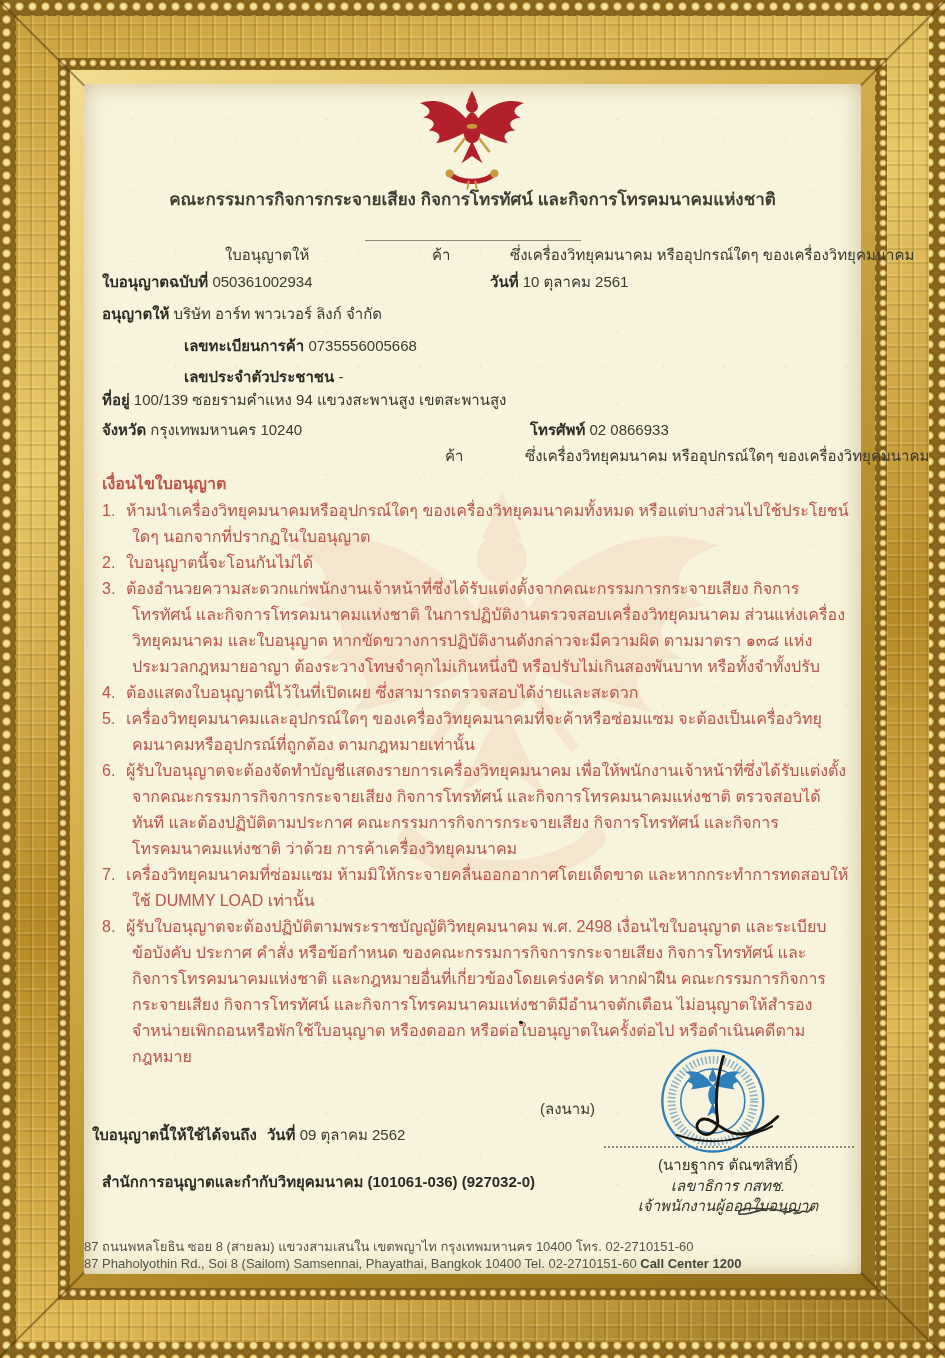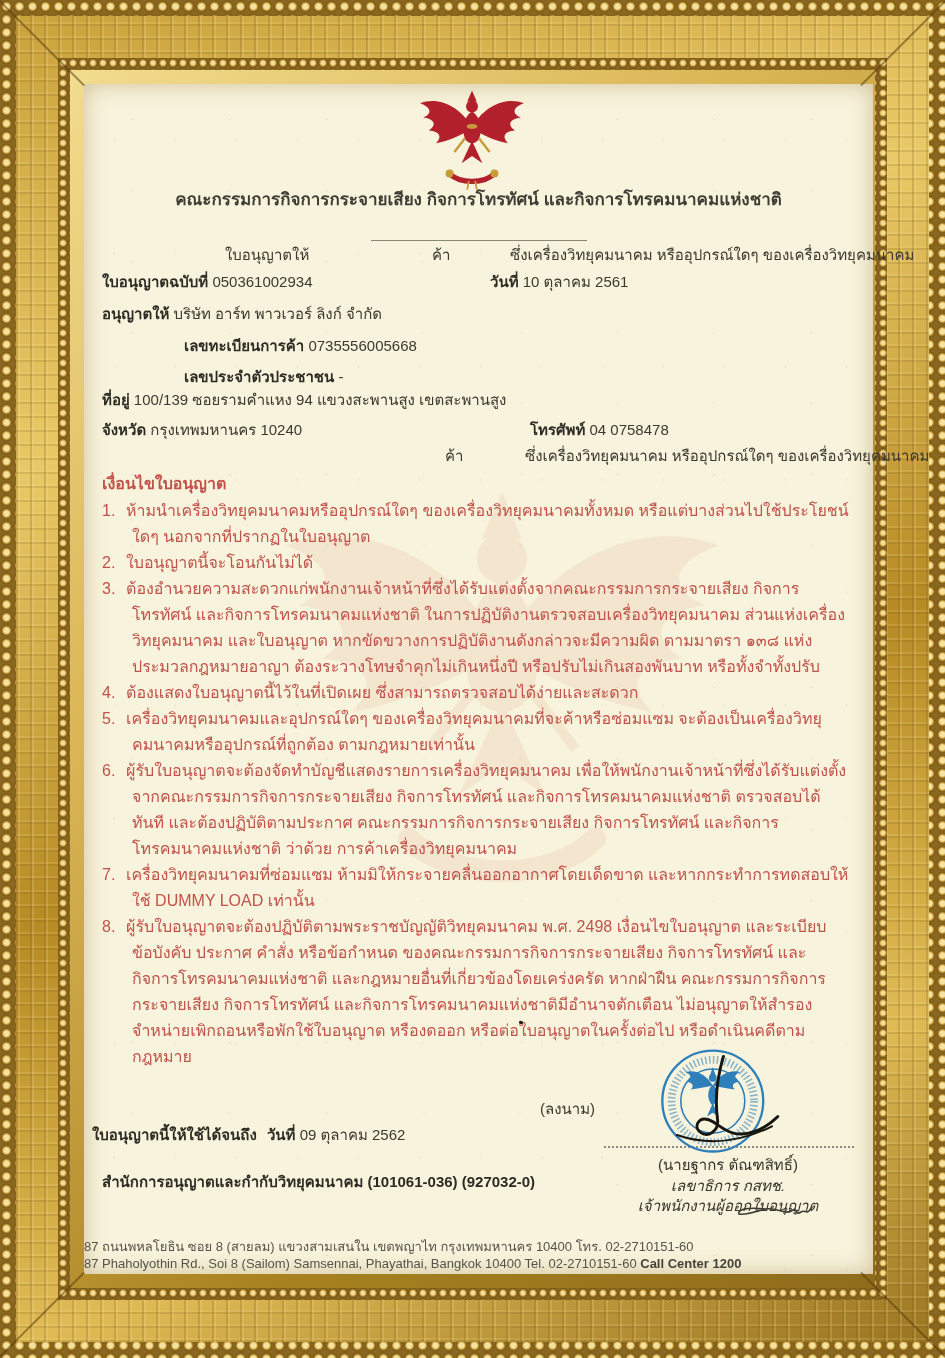--- a/index.html
+++ b/index.html
@@ -23,21 +23,21 @@
   .m-tl{left:0;top:0;transform-origin:0 0;transform:rotate(45deg);}
   .m-tr{right:0;top:0;transform-origin:100% 0;transform:rotate(-45deg);}
   .m-bl{left:0;bottom:0;transform-origin:0 100%;transform:rotate(-45deg);}
   .m-br{right:0;bottom:0;transform-origin:100% 100%;transform:rotate(45deg);}
   
   .paper{position:relative;width:100%;height:100%;background:#f8f3dc;
     background-image:
       radial-gradient(rgba(185,175,125,.28) .8px, rgba(0,0,0,0) 1.3px),
       radial-gradient(rgba(200,190,140,.20) .7px, rgba(0,0,0,0) 1.2px);
     background-size:97px 71px, 61px 113px;
-    box-shadow:inset 0 0 22px rgba(140,110,40,.38);padding-left:12px;}
+    box-shadow:inset 0 0 22px rgba(140,110,40,.38);}
   .t{position:absolute;font-size:15px;line-height:20px;color:#3b3a30;white-space:nowrap;}
   .lbl{font-weight:700;color:#2d2c24;}
   .center{left:0;right:0;text-align:center;}
   .title-th{top:106px;font-size:17px;font-weight:600;color:#3e3d34;}
   .title-en{top:132px;font-size:15.5px;color:#4a4940;letter-spacing:.3px;}
   .divider{position:absolute;top:156px;left:50%;transform:translateX(-50%);width:216px;border-top:1.5px solid #87877a;}
   .emblem{position:absolute;left:328px;top:4px;width:120px;}
   .watermark{position:absolute;left:168px;top:398px;width:500px;opacity:.15;pointer-events:none;}
   
   .conds{position:absolute;left:18px;top:387px;width:748px;color:#c0524a;font-size:16px;line-height:26px;}
@@ -139,21 +139,21 @@
               <span class="lbl">ที่อยู่</span>
               <span>100/139 ซอยรามคำแหง 94 แขวงสะพานสูง เขตสะพานสูง</span>
             </div>
 
             <div class="t" style="left:18px;top:336px">
               <span class="lbl">จังหวัด</span>
               <span>กรุงเทพมหานคร 10240</span>
             </div>
             <div class="t" style="left:446px;top:336px">
               <span class="lbl">โทรศัพท์</span>
-              <span>04 0758478</span>
+              <span>02 0866933</span>
             </div>
 
             <div class="t" style="left:361px;top:362px">ค้า</div>
             <div class="t" style="left:441px;top:362px">ซึ่งเครื่องวิทยุคมนาคม หรืออุปกรณ์ใดๆ ของเครื่องวิทยุคมนาคม</div>
 
             <div class="conds">
               <div class="conds-title">เงื่อนไขใบอนุญาต</div>
               <div class="cond-item"><span class="cnum">1.</span><span>ห้ามนำเครื่องวิทยุคมนาคมหรืออุปกรณ์ใดๆ ของเครื่องวิทยุคมนาคมทั้งหมด หรือแต่บางส่วนไปใช้ประโยชน์ใดๆ นอกจากที่ปรากฏในใบอนุญาต</span></div>
               <div class="cond-item"><span class="cnum">2.</span><span>ใบอนุญาตนี้จะโอนกันไม่ได้</span></div>
               <div class="cond-item"><span class="cnum">3.</span><span>ต้องอำนวยความสะดวกแก่พนักงานเจ้าหน้าที่ซึ่งได้รับแต่งตั้งจากคณะกรรมการกระจายเสียง กิจการโทรทัศน์ และกิจการโทรคมนาคมแห่งชาติ ในการปฏิบัติงานตรวจสอบเครื่องวิทยุคมนาคม ส่วนแห่งเครื่องวิทยุคมนาคม และใบอนุญาต หากขัดขวางการปฏิบัติงานดังกล่าวจะมีความผิด ตามมาตรา ๑๓๘ แห่งประมวลกฎหมายอาญา ต้องระวางโทษจำคุกไม่เกินหนึ่งปี หรือปรับไม่เกินสองพันบาท หรือทั้งจำทั้งปรับ</span></div>

